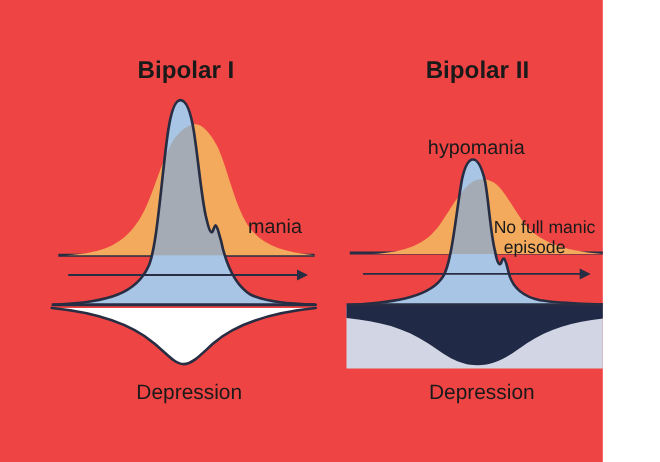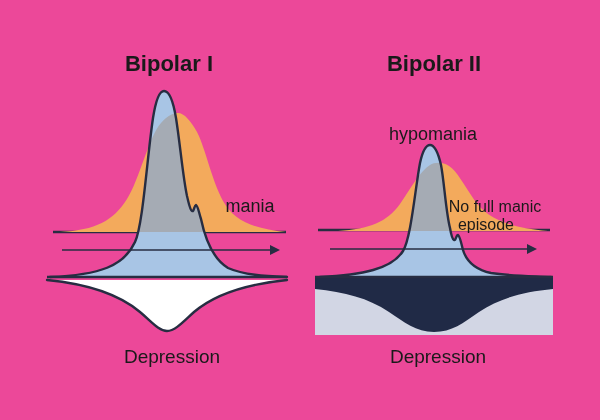--- a/index.html
+++ b/index.html
@@ -1,16 +1,16 @@
 <!DOCTYPE html>
 <html><head>
 <meta charset="utf-8">
 <style>
   html,body{margin:0;padding:0;background:#ffffff;}
-  .stage{position:relative;width:600px;height:420px;background:#ec4899;overflow:hidden;
+  .stage{position:relative;width:548px;height:420px;background:#ef4444;overflow:hidden;
          font-family:"Liberation Sans", sans-serif;}
   svg{display:block;}
   .lbl{fill:#1a1a1a;}
   .title-txt{font-size:22px;font-weight:700;}
   .peak-txt{font-size:18px;font-weight:400;}
   .ann-txt{font-size:16px;font-weight:400;}
   .dep-txt{font-size:19px;font-weight:400;}
 </style>
 </head>
 <body>

